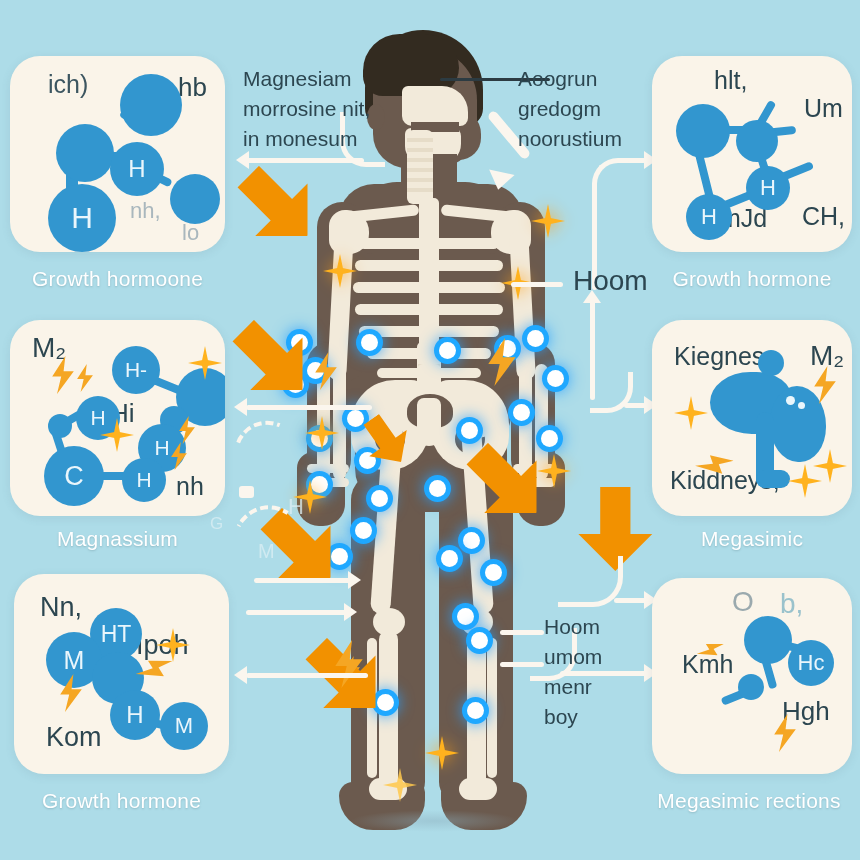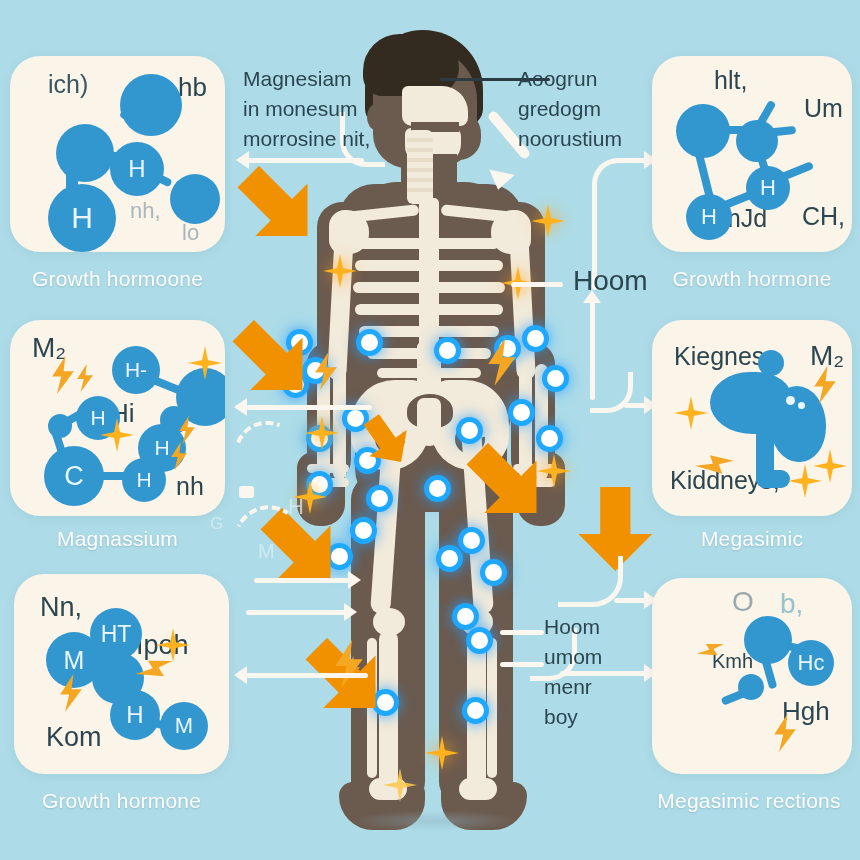--- a/index.html
+++ b/index.html
@@ -396,40 +396,40 @@
 
     <div class="bolt" style="left:42px;top:100px;"></div>
     <div class="bolt" style="left:126px;top:76px;transform:rotate(58deg);"></div>
     <div class="spark" style="left:142px;top:54px;"></div>
   </div>
   <div class="card-caption" style="left:14px;top:789px;width:215px;">Growth hormone</div>
 
   <div class="card" style="left:652px;top:578px;width:200px;height:196px;">
     <div class="mini" style="left:80px;top:8px;font-size:28px;color:#9AA9AE;">O</div>
     <div class="mini" style="left:128px;top:10px;font-size:28px;color:#9AC2CC;">b,</div>
-    <div class="mini" style="left:30px;top:72px;font-size:20px;color:#2C4650;margin-left:30px;">Kmh</div>
+    <div class="mini" style="left:30px;top:72px;font-size:25px;color:#2C4650;">Kmh</div>
     <div class="mini" style="left:130px;top:118px;font-size:26px;color:#2C4650;">Hgh</div>
 
     <div class="bond" style="left:128px;top:62px;width:40px;transform:rotate(14deg);"></div>
     <div class="bond" style="left:110px;top:66px;width:42px;transform:rotate(74deg);"></div>
     <div class="bond" style="left:70px;top:120px;width:40px;transform:rotate(-22deg);"></div>
 
     <div class="atom" style="left:92px;top:38px;width:48px;height:48px;"></div>
     <div class="atom" style="left:136px;top:62px;width:46px;height:46px;font-size:22px;">Hc</div>
     <div class="atom" style="left:86px;top:96px;width:26px;height:26px;"></div>
 
     <div class="bolt sm" style="left:48px;top:58px;transform:rotate(58deg);"></div>
     <div class="bolt" style="left:118px;top:136px;"></div>
   </div>
   <div class="card-caption" style="left:638px;top:789px;width:222px;">Megasimic rections</div>
 
   <div style="position:absolute;left:243px;top:64px;color:#2C4650;font-size:21px;line-height:30px;">
     <div>Magnesiam</div>
+    <div>morrosine nit,</div>
     <div>in monesum</div>
-    <div>morrosine nit,</div>
   </div>
 
   <div style="position:absolute;left:518px;top:64px;color:#2C4650;font-size:21px;line-height:30px;">
     <div>Aoogrun</div>
     <div>gredogm</div>
     <div>noorustium</div>
   </div>
 
   <div style="position:absolute;left:573px;top:265px;color:#2C4650;font-size:28px;">
     <div>Hoom</div>

